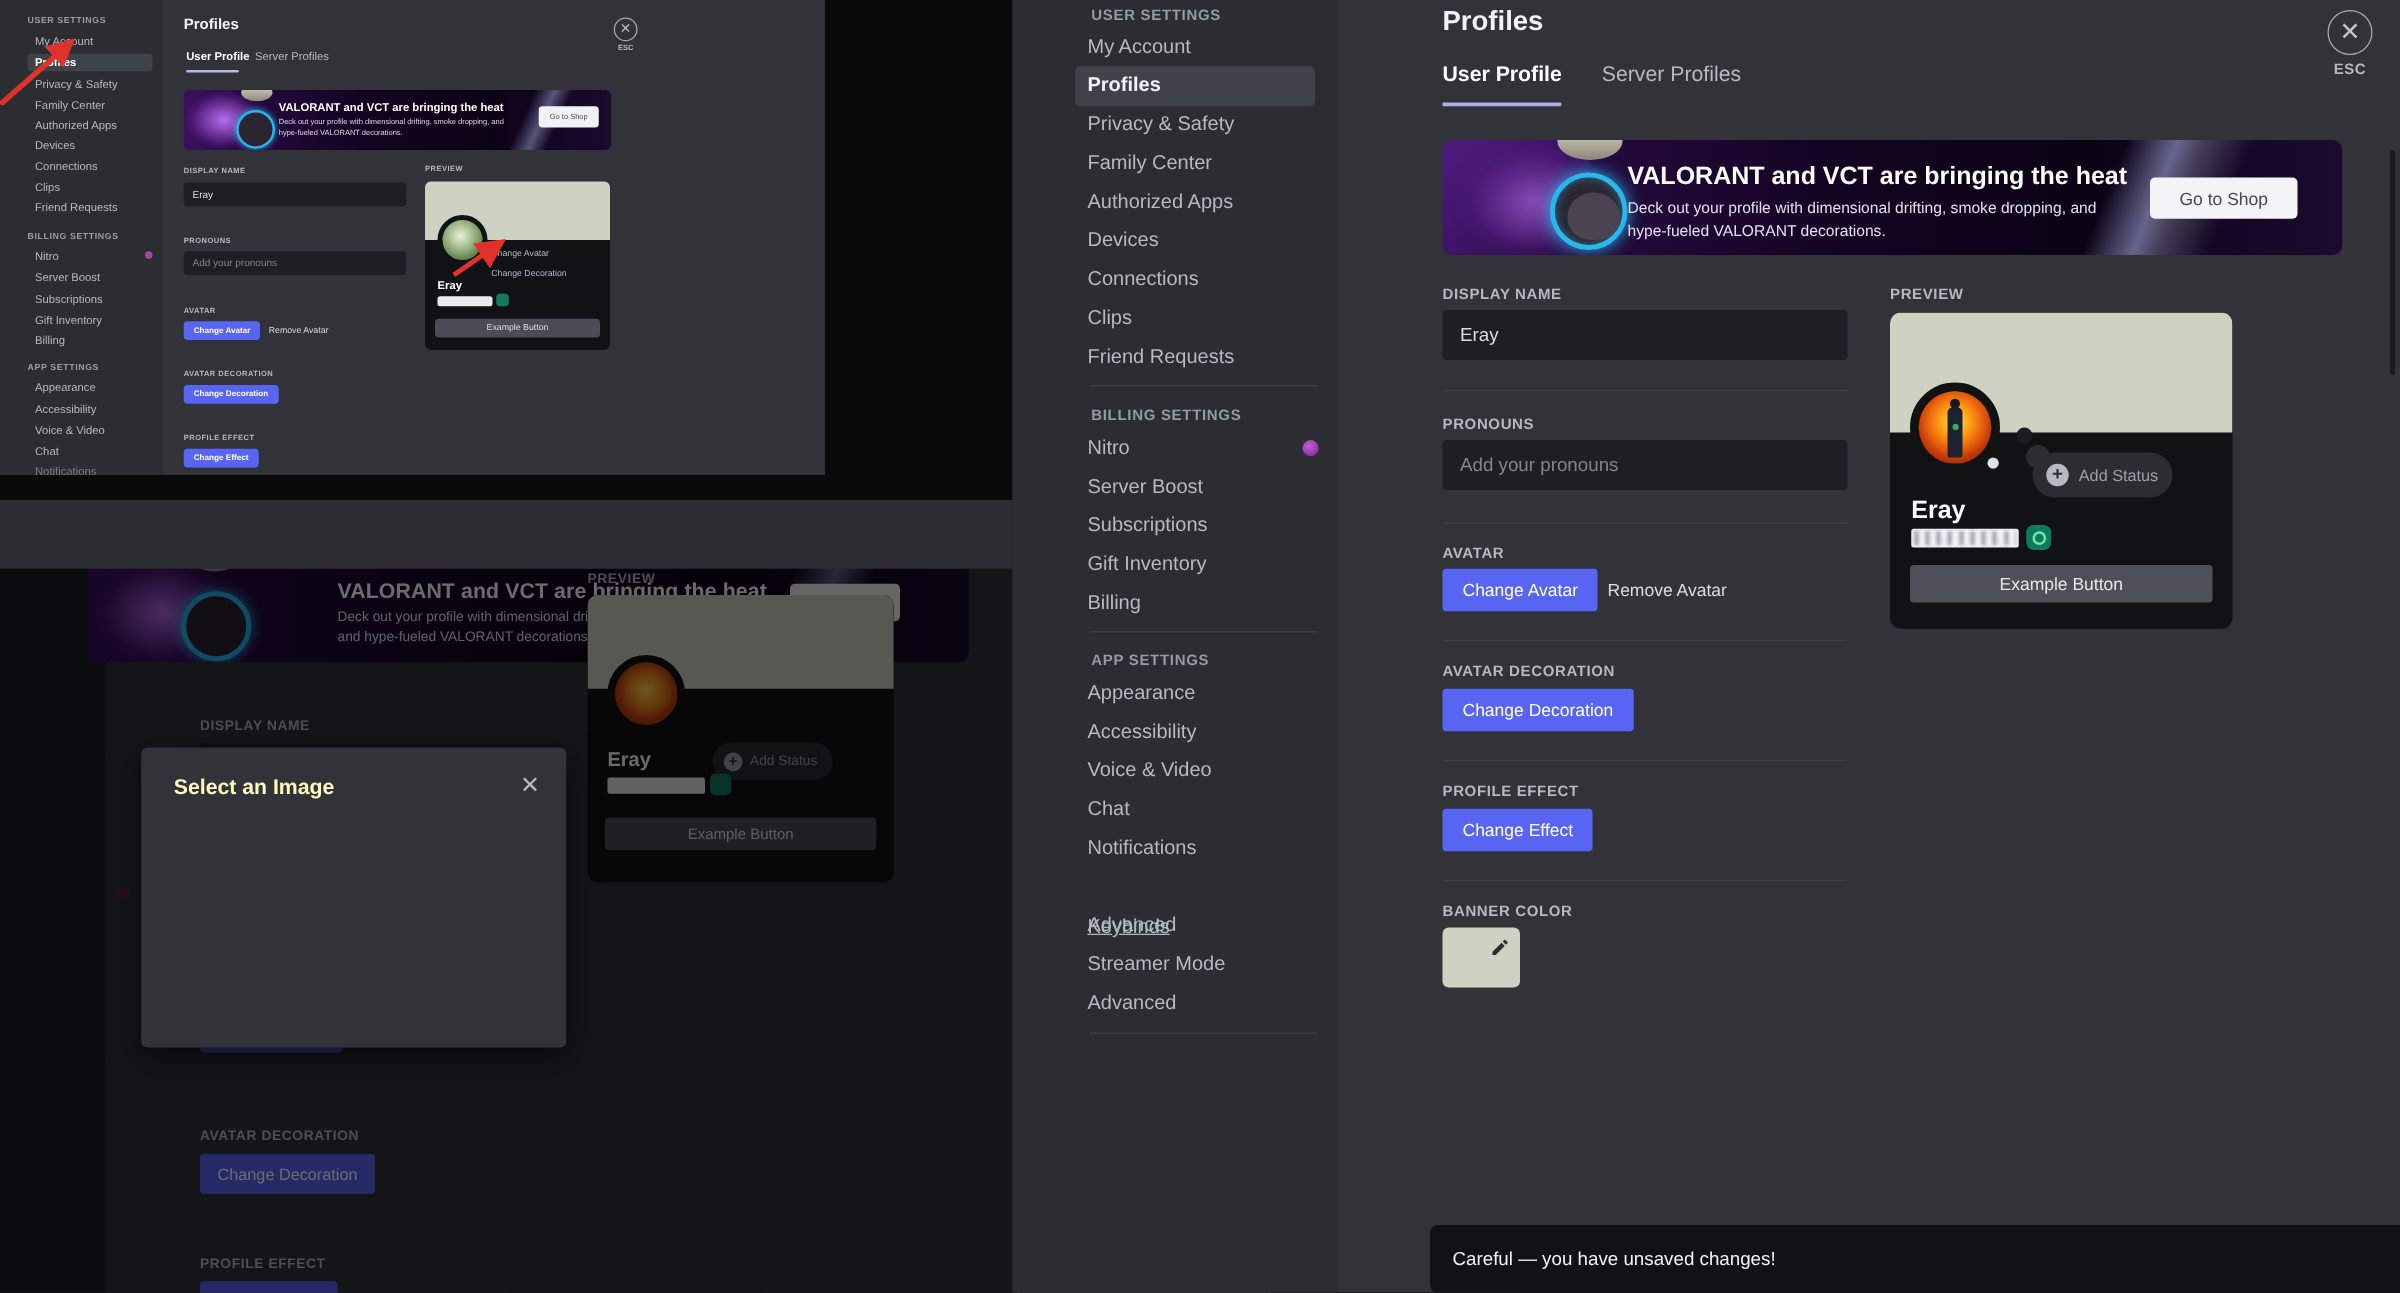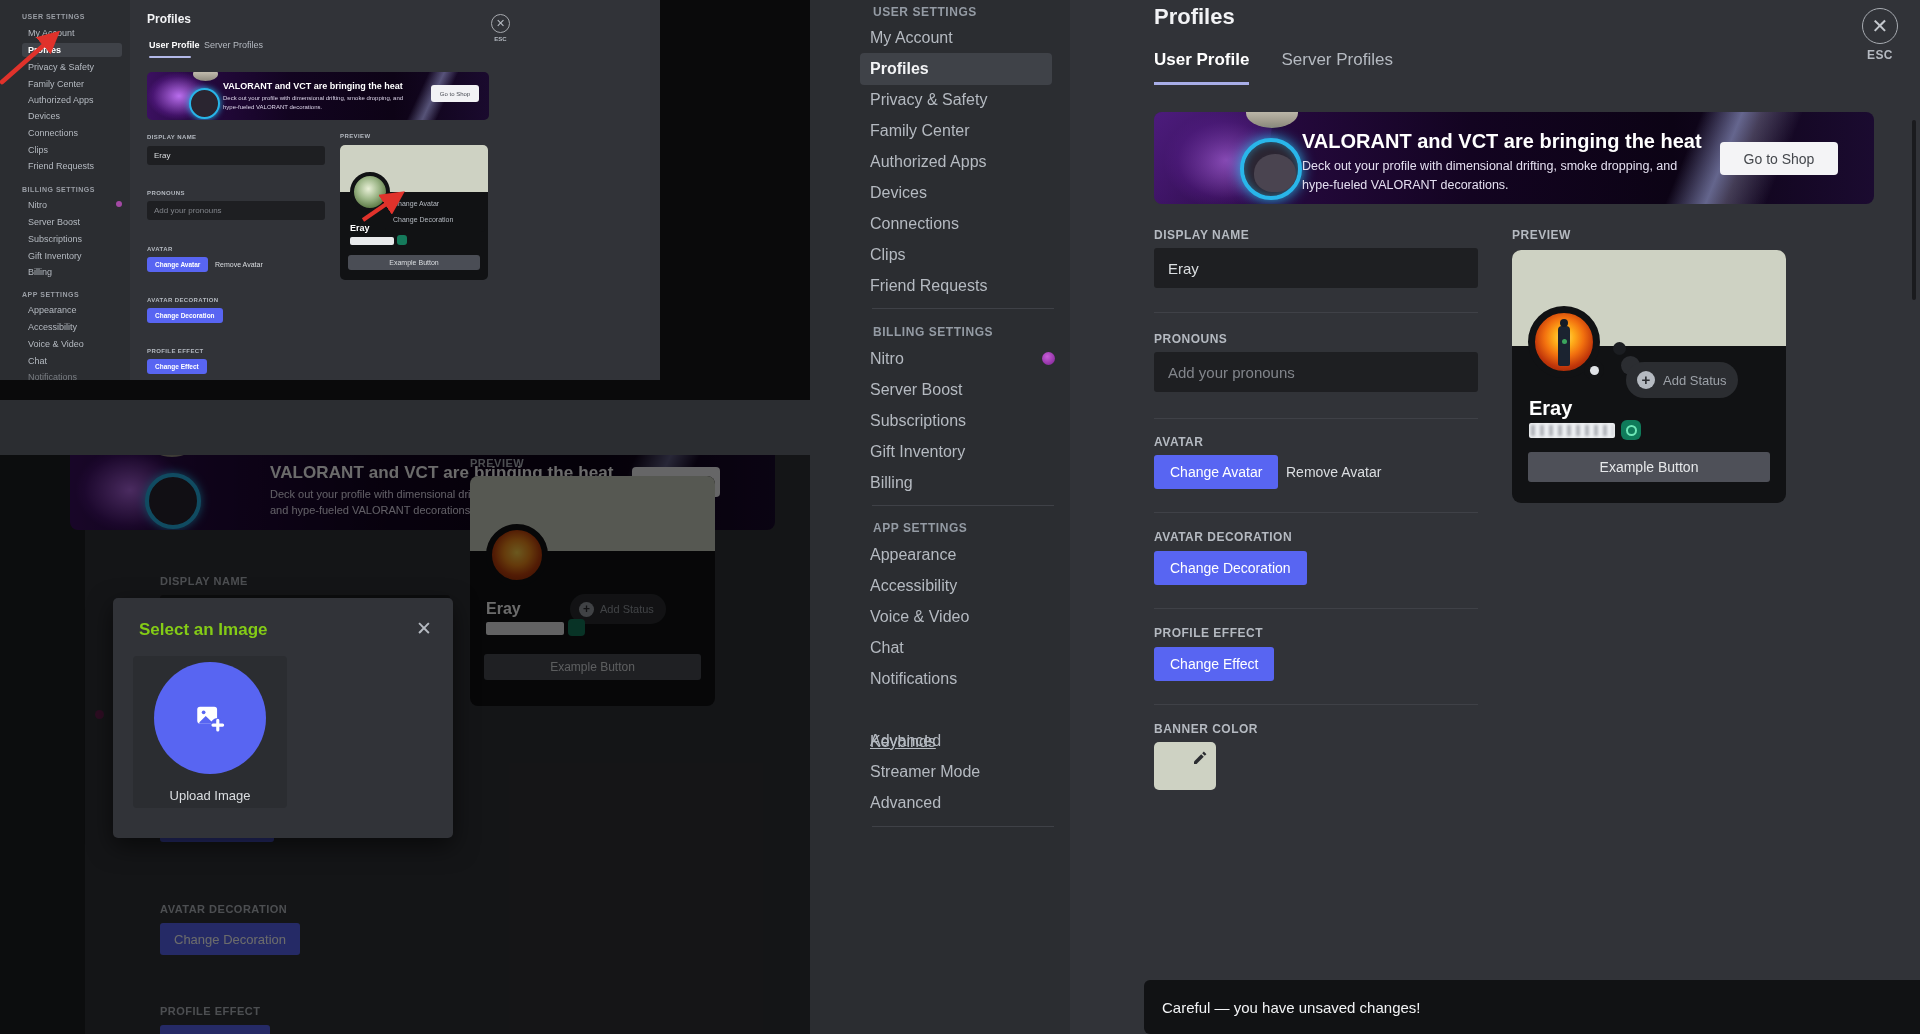--- a/index.html
+++ b/index.html
@@ -108,21 +108,21 @@
   }
   .bg-nitro-dot { position: absolute; left: 10px; top: 255px; width: 9px; height: 9px; border-radius: 50%; background: #6b1f52; }
 
   
   .modal {
     position: absolute; left: 113px; top: 598px; width: 340px; height: 140px;
     background: #313338; border-radius: 5px; z-index: 60;
     box-shadow: 0 8px 24px rgba(0,0,0,.55);
     height: 240px;
   }
-  .modal-title { position: absolute; left: 26px; top: 22px; font-size: 17px; font-weight: bold; color: #84cc16; }
+  .modal-title { position: absolute; left: 26px; top: 22px; font-size: 17px; font-weight: bold; color: #fef9c3; }
   .modal-close {
     position: absolute; right: 18px; top: 20px; width: 22px; height: 22px;
     color: #b5bac1; font-size: 19px; line-height: 22px; text-align: center; cursor: pointer;
   }
   .modal-options { position: absolute; left: 20px; top: 58px; display: flex; gap: 14px; }
   .opt-card {
     width: 154px; height: 152px; background: #2b2d31; border-radius: 4px;
     display: flex; flex-direction: column; align-items: center; justify-content: center; gap: 14px;
     cursor: pointer;
   }
@@ -437,32 +437,20 @@
     </div>
     <div class="bg-dim"></div>
   </div>
 
   <div style="position:absolute;left:0;top:400px;width:810px;height:55px;background:#2b2d31;z-index:18;"></div>
 
   <div class="modal">
     <div class="modal-title">Select an Image</div>
     <div class="modal-close">✕</div>
     <div class="modal-options">
-      <div class="opt-card">
-        <div class="opt-circle">
-          <svg width="34" height="34" viewBox="0 0 24 24" fill="none" aria-hidden="true">
-            <rect x="3" y="4" width="14" height="12" rx="2" fill="#ffffff"></rect>
-            <circle cx="7.5" cy="8" r="1.3" fill="#5865f2"></circle>
-            <path d="M4.5 15 L9 10.5 L13 14.5 L15.5 12.5 L17 14 L17 16 L4.5 16 Z" fill="#5865f2"></path>
-            <circle cx="17.5" cy="17" r="5" fill="#5865f2" stroke="#ffffff" stroke-width="0"></circle>
-            <path d="M17.5 13.6v6.8M14.1 17h6.8" stroke="#ffffff" stroke-width="2.2" stroke-linecap="round"></path>
-          </svg>
-        </div>
-        <div class="opt-label">Upload Image</div>
-      </div>
     </div>
   </div>
 
   <div class="inset">
     <div class="inset-rail">
       <div class="ins-cat" style="left:22px; top:13px;">USER SETTINGS</div>
       <div class="ins-item" style="top:28px;">My Account</div>
       <div class="ins-item active" style="top:43px;">Profiles</div>
       <div class="ins-item" style="top:62px;">Privacy &amp; Safety</div>
       <div class="ins-item" style="top:79px;">Family Center</div>

